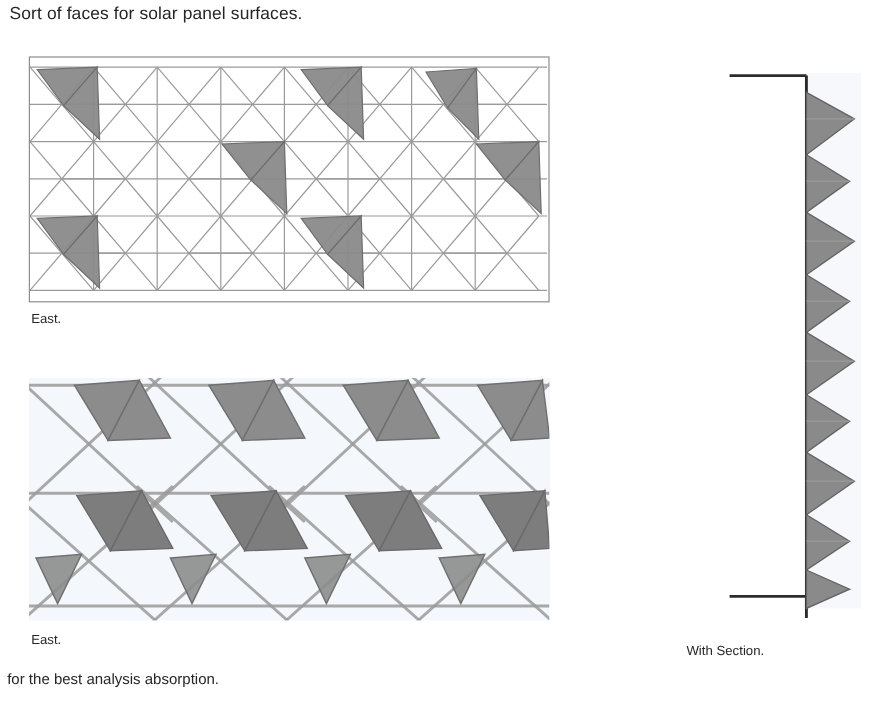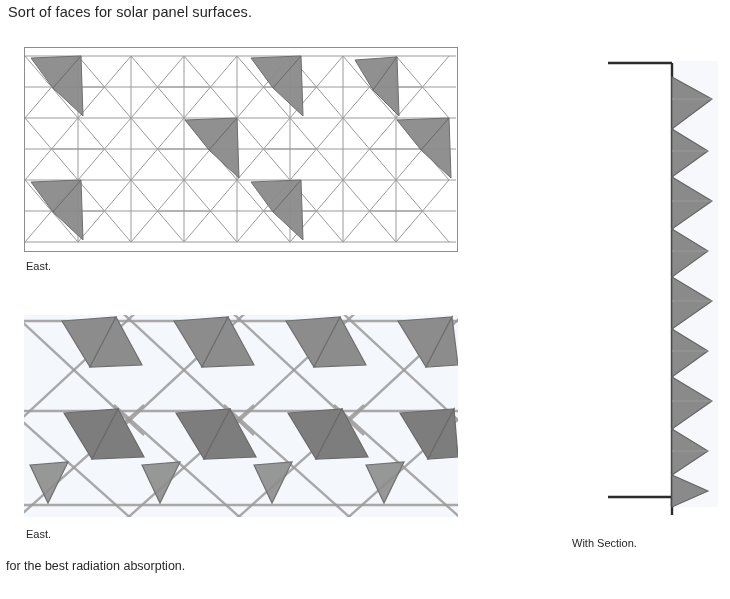--- a/index.html
+++ b/index.html
@@ -300,16 +300,16 @@
         <line x1="72" y1="246" x2="112" y2="246"></line>
         <line x1="72" y1="296" x2="108" y2="296"></line>
         <line x1="72" y1="346" x2="112" y2="346"></line>
         <line x1="72" y1="396" x2="108" y2="396"></line>
       </g>
     </svg>
   </div>
   <div class="caption west-caption">With Section.</div>
 
   <div class="footer">
-    <div>for the best radiation absorption.</div>
+    <div>for the best analysis absorption.</div>
   </div>
 
 </div>
 
 </body></html>

